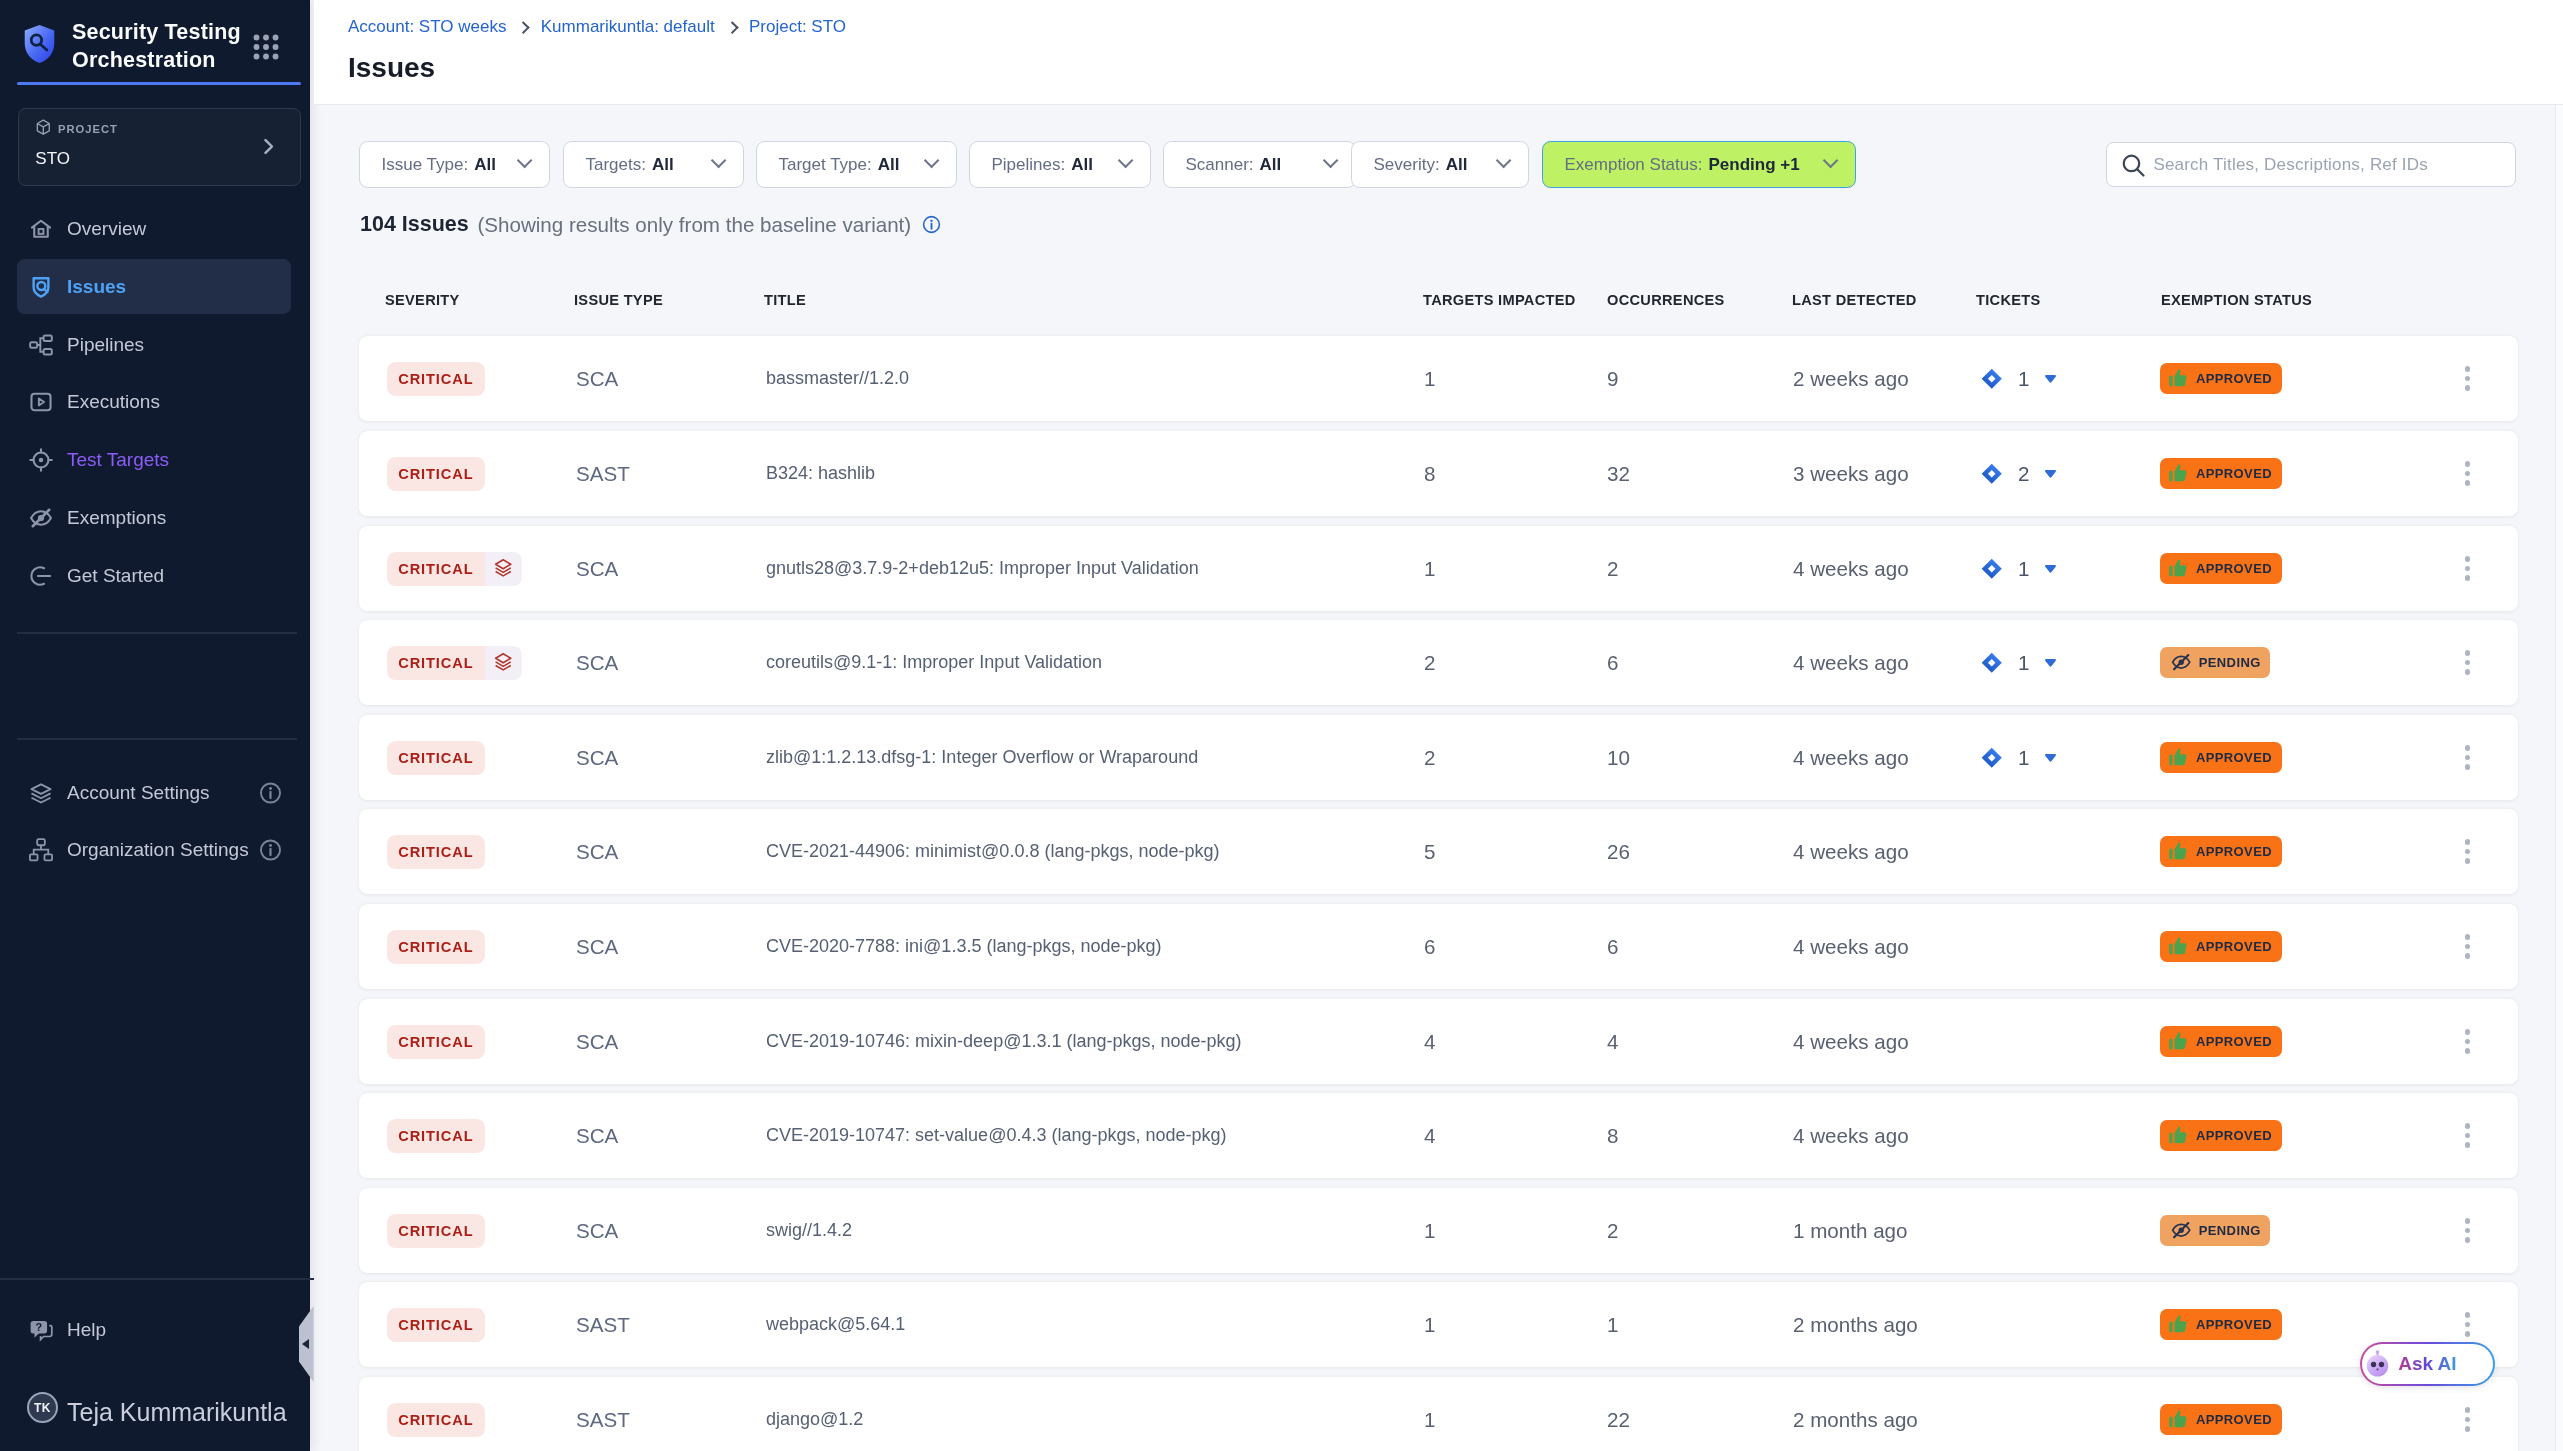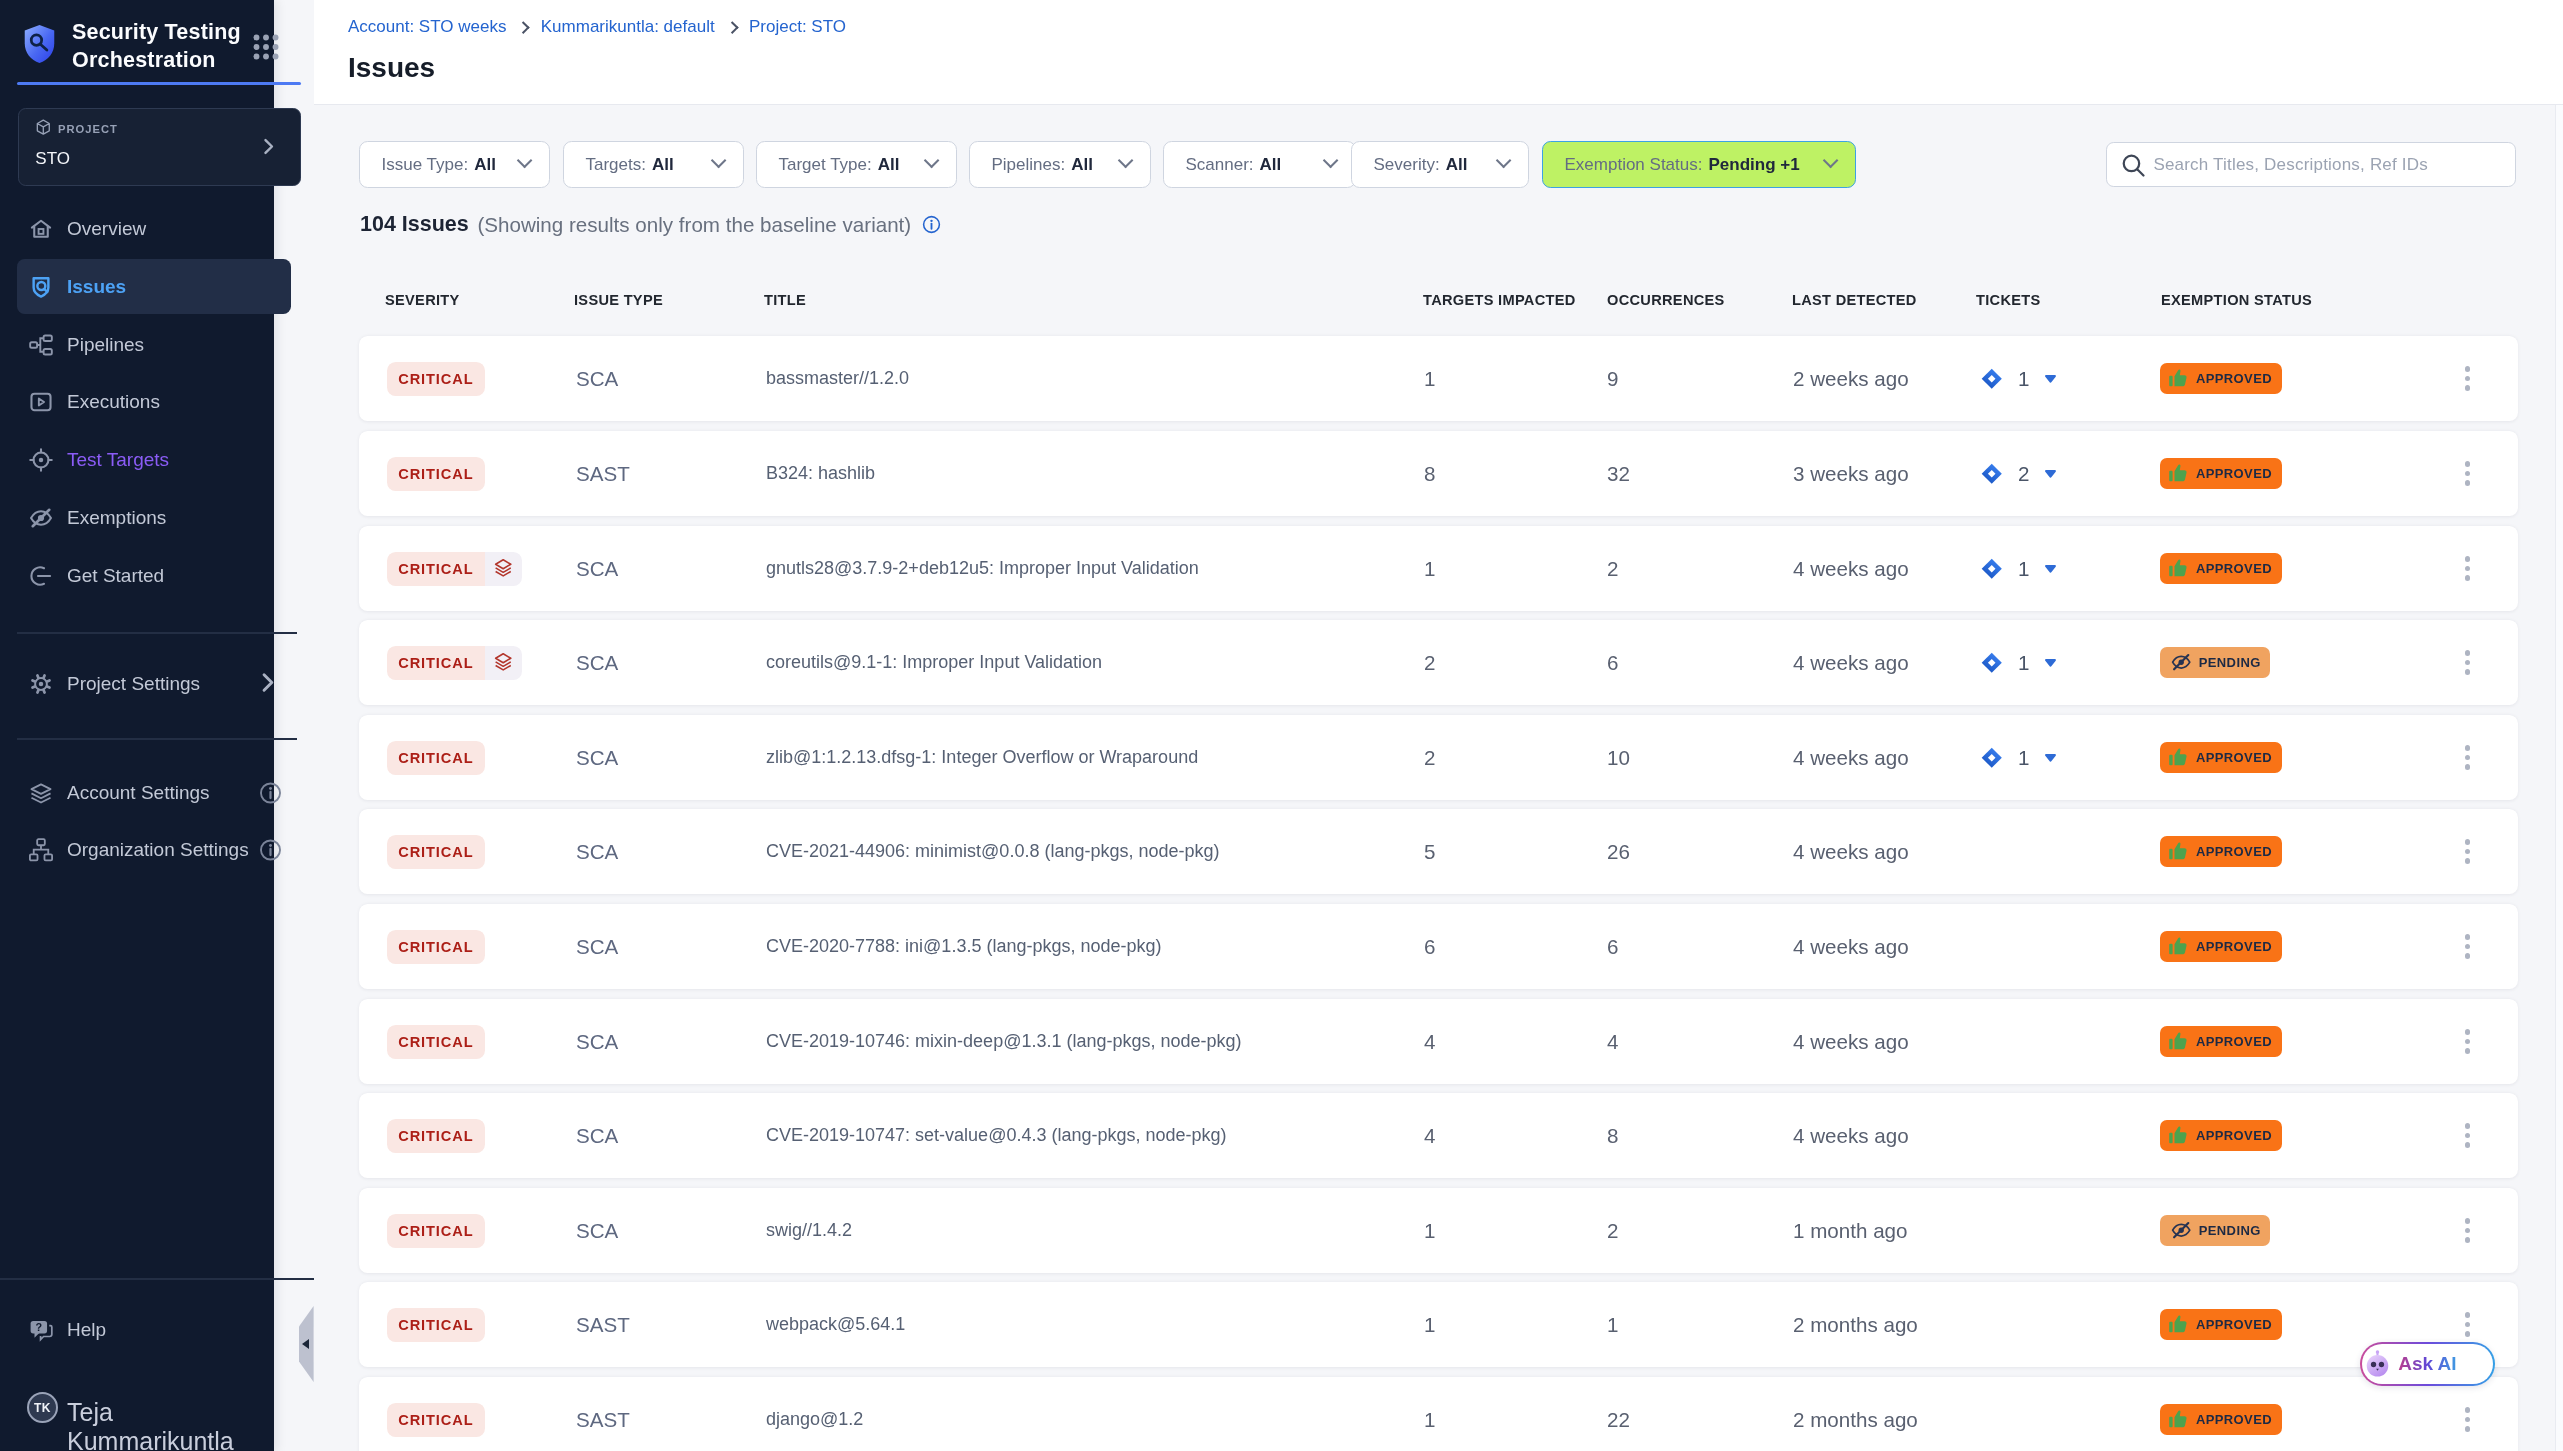--- a/index.html
+++ b/index.html
@@ -1,18 +1,18 @@
 <!DOCTYPE html>
 <html style="font-size:13.8px"><head><meta charset="utf-8"><title>Issues</title><style>
 *{margin:0;padding:0;box-sizing:border-box}
 html,body{width:2563px;height:1452px;overflow:hidden}
 body{position:relative;font-family:"Liberation Sans",sans-serif;background:#F5F6F9}
 .abs{position:absolute}
 
-#sidebar{position:absolute;left:0;top:0;width:274px;height:1452px;background:#101A2E;box-shadow:2.6px 0 10.3px rgba(15,25,45,.10)}
+#sidebar{position:absolute;left:0;top:0;width:310px;height:1452px;background:#101A2E;box-shadow:2.6px 0 10.3px rgba(15,25,45,.10)}
 .ltitle{position:absolute;left:72px;top:19px;font-size:21.5px;font-weight:bold;color:#FBFCFE;line-height:27.5px;letter-spacing:0.2px}
 .blueline{position:absolute;left:17px;top:82px;width:284px;height:3.4px;background:#4D7AF3;border-radius:1.7px}
 .projcard{position:absolute;left:18px;top:108px;width:283px;height:78px;background:#172134;border:1.3px solid #2E3A52;border-radius:7.7px}
 .plabel{position:absolute;left:39px;top:13.8px;font-size:11.2px;letter-spacing:1px;color:#97A1B6;font-weight:bold}
 .pname{position:absolute;left:16.3px;top:40px;font-size:17px;color:#F4F6FA}
 .navitem{position:absolute;left:0;width:314px;height:58px}
 .navitem .nico{position:absolute;left:28px;top:50%;transform:translateY(-50%);width:26px;height:26px}
 .navitem .nlab{position:absolute;left:67px;top:50%;transform:translateY(-50%);font-size:19px;color:#C3C9D7;white-space:nowrap}
 .navhl{position:absolute;left:17px;width:274px;height:55px;background:#222E47;border-radius:7.7px}
 .sdiv{position:absolute;left:17px;width:280px;height:1.7px;background:#232E44}
@@ -148,38 +148,20 @@
       <div class="nlab" style="color:#C3C9D7;">Exemptions</div>
     </div>
     <div class="navitem" style="top:547px">
 <div class="nico"><svg width="26" height="26" viewBox="0 0 30 30" fill="none">
 <path d="M18.5 6.1 A10 10 0 1 0 18.5 23.9" stroke="#8C95AA" stroke-width="2.4" stroke-linecap="round"></path>
 <path d="M11.5 15 H25.5" stroke="#8C95AA" stroke-width="2.4" stroke-linecap="round"></path>
 </svg></div>
       <div class="nlab" style="color:#C3C9D7;">Get Started</div>
     </div>
     <div class="sdiv" style="top:632px"></div>
-    <div class="navitem" style="top:655px">
-<div class="nico"><svg width="26" height="26" viewBox="0 0 30 30" fill="none">
-          <circle cx="15" cy="15" r="6.8" stroke="#8C95AA" stroke-width="2.3"></circle>
-          <circle cx="15" cy="15" r="2.6" fill="#8C95AA"></circle>
-          <path d="M22.0 17.9 L24.8 19.1" stroke="#8C95AA" stroke-width="3.1999999999999997" stroke-linecap="round"></path>
-          <path d="M17.9 22.0 L19.1 24.8" stroke="#8C95AA" stroke-width="3.1999999999999997" stroke-linecap="round"></path>
-          <path d="M12.1 22.0 L10.9 24.8" stroke="#8C95AA" stroke-width="3.1999999999999997" stroke-linecap="round"></path>
-          <path d="M8.0 17.9 L5.2 19.1" stroke="#8C95AA" stroke-width="3.1999999999999997" stroke-linecap="round"></path>
-          <path d="M8.0 12.1 L5.2 10.9" stroke="#8C95AA" stroke-width="3.1999999999999997" stroke-linecap="round"></path>
-          <path d="M12.1 8.0 L10.9 5.2" stroke="#8C95AA" stroke-width="3.1999999999999997" stroke-linecap="round"></path>
-          <path d="M17.9 8.0 L19.1 5.2" stroke="#8C95AA" stroke-width="3.1999999999999997" stroke-linecap="round"></path>
-          <path d="M22.0 12.1 L24.8 10.9" stroke="#8C95AA" stroke-width="3.1999999999999997" stroke-linecap="round"></path>
-        </svg></div>
-      <div class="nlab">Project Settings</div>
-<div class="abs" style="left:258px;top:50%;transform:translateY(-50%)"><svg width="19" height="22.4" viewBox="0 0 22 26" fill="none">
-          <path d="M7 4 L16 13 L7 22" stroke="#A9B1C2" stroke-width="3.4" stroke-linecap="round" stroke-linejoin="round"></path>
-        </svg></div>
-    </div>
     <div class="sdiv" style="top:738px"></div>
     <div class="navitem" style="top:764px">
 <div class="nico"><svg width="26" height="26" viewBox="0 0 30 30" fill="none">
 <path d="M4 10.5 L15 5 L26 10.5 L15 16 Z" stroke="#8C95AA" stroke-width="2.1" stroke-linejoin="round"></path>
 <path d="M4 15.5 L15 21 L26 15.5" stroke="#8C95AA" stroke-width="2.1" stroke-linejoin="round"></path>
 <path d="M4 20.5 L15 26 L26 20.5" stroke="#8C95AA" stroke-width="2.1" stroke-linejoin="round"></path>
 </svg></div>
       <div class="nlab">Account Settings</div>
 <div class="infoc" style="left:259px"><svg width="23" height="23" viewBox="0 0 27 27" fill="none">
 <circle cx="13.5" cy="13.5" r="11.2" stroke="#7A8398" stroke-width="2.2"></circle>

